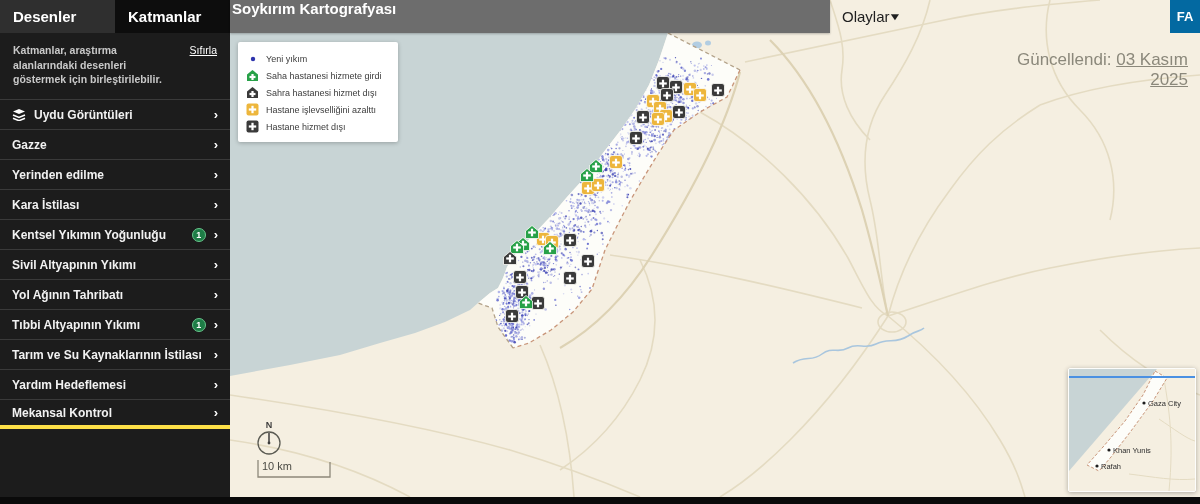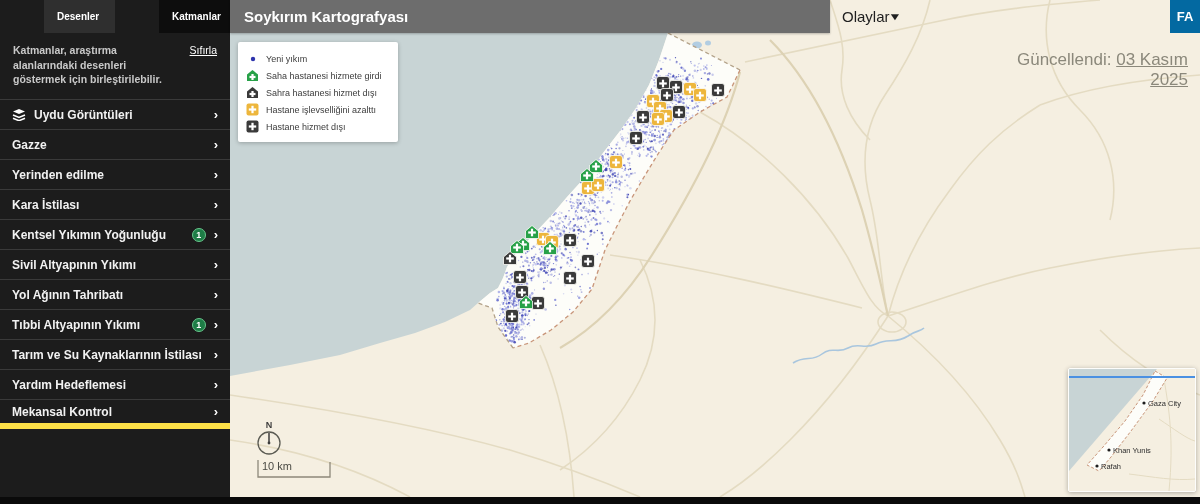--- a/index.html
+++ b/index.html
@@ -5,49 +5,49 @@
   * { margin:0; padding:0; box-sizing:border-box; }
   html,body { width:1200px; height:504px; overflow:hidden; background:#000;
               font-family:"Liberation Sans", sans-serif; }
   #app { position:relative; width:1200px; height:504px; background:#f5efe1; }
 
   
   .sidebar { position:absolute; left:0; top:0; width:230px; height:497px;
              background:#1c1c1c; color:#fff; z-index:5; }
   .tabs { display:flex; height:33px; }
   .tab { flex:1; display:flex; align-items:center; padding-left:13px;
-         font-size:10px; font-weight:bold; color:#fff; cursor:pointer;margin-left:44px; }
+         font-size:15px; font-weight:bold; color:#fff; cursor:pointer; }
   .tab-patterns { background:#2f2f2f; }
   .tab-layers   { background:#0d0d0d; }
   .sb-desc { padding:10px 13px 12px 13px; font-size:10.5px; line-height:1.4;
              color:#c9c9c9; position:relative; }
   .sb-desc .txt { display:block; width:150px;font-weight:bold; }
   .reset-link { position:absolute; right:13px; top:10px; color:#fff;
                 text-decoration:underline; font-size:10.5px; cursor:pointer; }
   .sb-list { }
   .sb-item { height:30px; display:flex; align-items:center; padding:0 12px;
              border-top:1px solid #3a3a3a; font-size:12px; font-weight:bold;
              color:#f2f2f2; cursor:pointer; }
-  .sb-item:last-child { border-bottom:6px solid #fde047; }
+  .sb-item:last-child { border-bottom:4px solid #fde047; }
   .sb-item .lbl { flex:0 1 auto; white-space:nowrap; }
   .sb-item .spacer { flex:1; }
   .badge { min-width:14px; height:14px; border-radius:7px; background:#1e7c46;
            border:1px solid #67c58b; color:#fff; font-size:9px; font-weight:bold;
            display:flex; align-items:center; justify-content:center; margin-right:8px; }
   .chev { color:#fff; font-size:13px; font-weight:bold; line-height:1; }
   .layers-icon { width:14px; height:12px; margin-right:8px; flex:none; }
 
   
   .map-area { position:absolute; left:230px; top:0; width:970px; height:497px;
               overflow:hidden; }
   .map-svg { position:absolute; left:0; top:0; }
 
   
   .hdr { position:absolute; left:230px; top:0; width:600px; height:33px;
-         background:#6d6d6d; display:flex; align-items:center; padding-left:14px;
+         background:#6d6d6d; display:flex; align-items:flex-start; padding-left:2px;
          z-index:6; box-shadow:0 1px 2px rgba(0,0,0,.25); }
   .hdr-title { color:#fff; font-size:15px; font-weight:bold; }
   .events-ctl { position:absolute; left:842px; top:0; height:33px; z-index:6;
                 display:flex; align-items:center; gap:0; cursor:pointer; }
   .events-lbl { font-size:15px; color:#1f1f1f; }
   .events-chev { font-size:10px; color:#1f1f1f; transform:scaleX(1.4); }
   .fa-logo { position:absolute; left:1170px; top:0; width:30px; height:33px;
              background:#0369a1; color:#fff; font-size:13px; font-weight:bold;
              display:flex; align-items:center; justify-content:center; z-index:6;
              cursor:pointer; }

